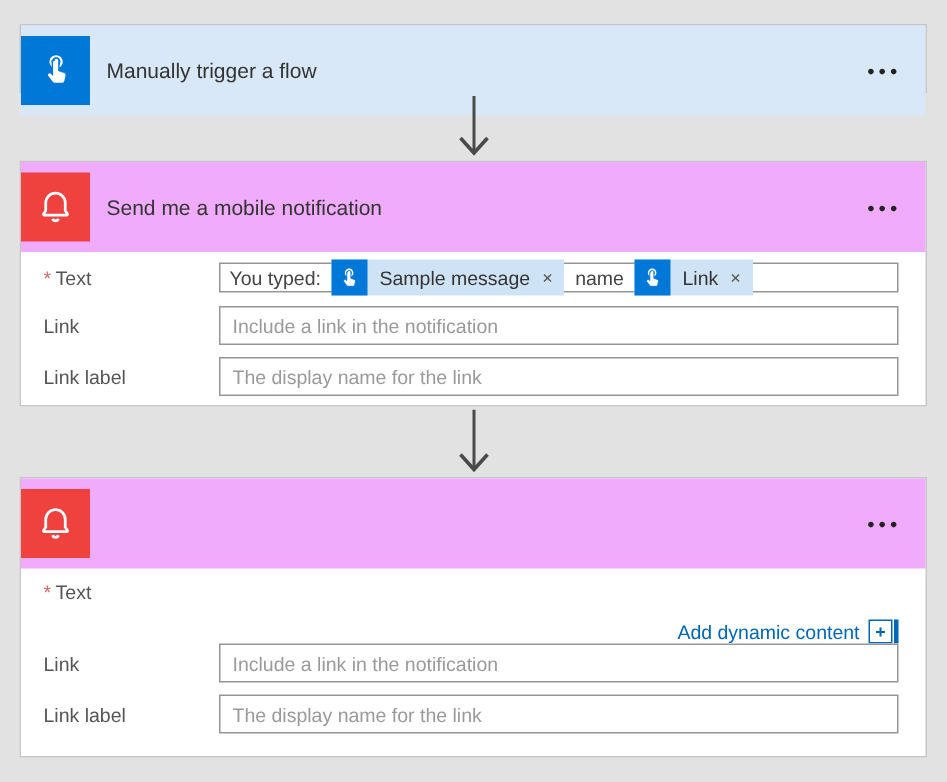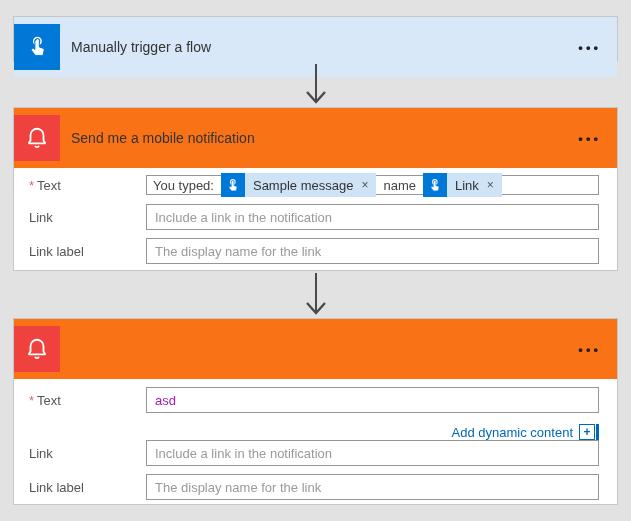--- a/index.html
+++ b/index.html
@@ -6,35 +6,35 @@
   .page{
     position:relative;width:631px;height:521px;background:#e3e2e2;
     font-family:"Liberation Sans",sans-serif;overflow:hidden;
   }
   .card{
     position:absolute;left:13px;width:605px;background:#fff;
     border:1px solid #c6c6c6;box-sizing:border-box;
   }
   .card-header{display:flex;align-items:center;height:60px;cursor:pointer;}
   .hdr-blue{background:#d8e8f8;}
-  .hdr-pink{background:#f97316;}
+  .hdr-pink{background:#f0abfc;}
   .icon-box{width:46px;height:46px;flex:none;display:flex;align-items:center;justify-content:center;}
   .icon-blue{background:#0078d7;}
   .icon-red{background:#ef413d;}
   .card-title{margin-left:11px;font-size:14px;color:#333;}
   .menu-btn{margin-left:auto;margin-right:16px;color:#222;font-size:13px;letter-spacing:3px;
     font-weight:700;cursor:pointer;line-height:1;user-select:none;}
   .arrow-wrap{position:absolute;left:50%;transform:translateX(-50%);}
   .field{display:flex;margin:0 18px 0 15px;}
   .lbl{width:117px;flex:none;font-size:13px;color:#555;display:flex;align-items:center;}
   .req{color:#d66a66;margin-right:3px;}
   .ctrl{flex:1;min-width:0;}
   input.txt{
     width:100%;height:26px;box-sizing:border-box;border:1px solid #969696;
-    padding:0 8px;font-size:13px;color:#a21caf;font-family:"Liberation Sans",sans-serif;
+    padding:0 8px;font-size:13px;color:#3b82f6;font-family:"Liberation Sans",sans-serif;
     background:#fff;border-radius:0;outline:none;
   }
   input.txt::placeholder{color:#9a9a9a;opacity:1;}
   .token-box{
     height:20px;border:1px solid #969696;box-sizing:border-box;background:#fff;
     display:flex;align-items:center;padding:0 6px;font-size:13px;color:#444;cursor:text;
   }
   .token{
     display:inline-flex;align-items:center;height:24px;background:#cfe3f6;
     margin:0 7px;cursor:grab;flex:none;
@@ -152,23 +152,20 @@
         </svg>
       </div>
       <div class="menu-btn">•••</div>
     </div>
 
     <div class="field mt8">
       <div class="lbl">
         <span class="req">*</span>
         <span>Text</span>
       </div>
-      <div class="ctrl">
-        <input class="txt" type="text" value="asd" style="">
-      </div>
     </div>
 
     <div class="adc-row">
       <span class="adc-link">
         <span>Add dynamic content</span>
         <span class="adc-box">+</span>
         <span class="adc-bar"></span>
       </span>
     </div>
 

